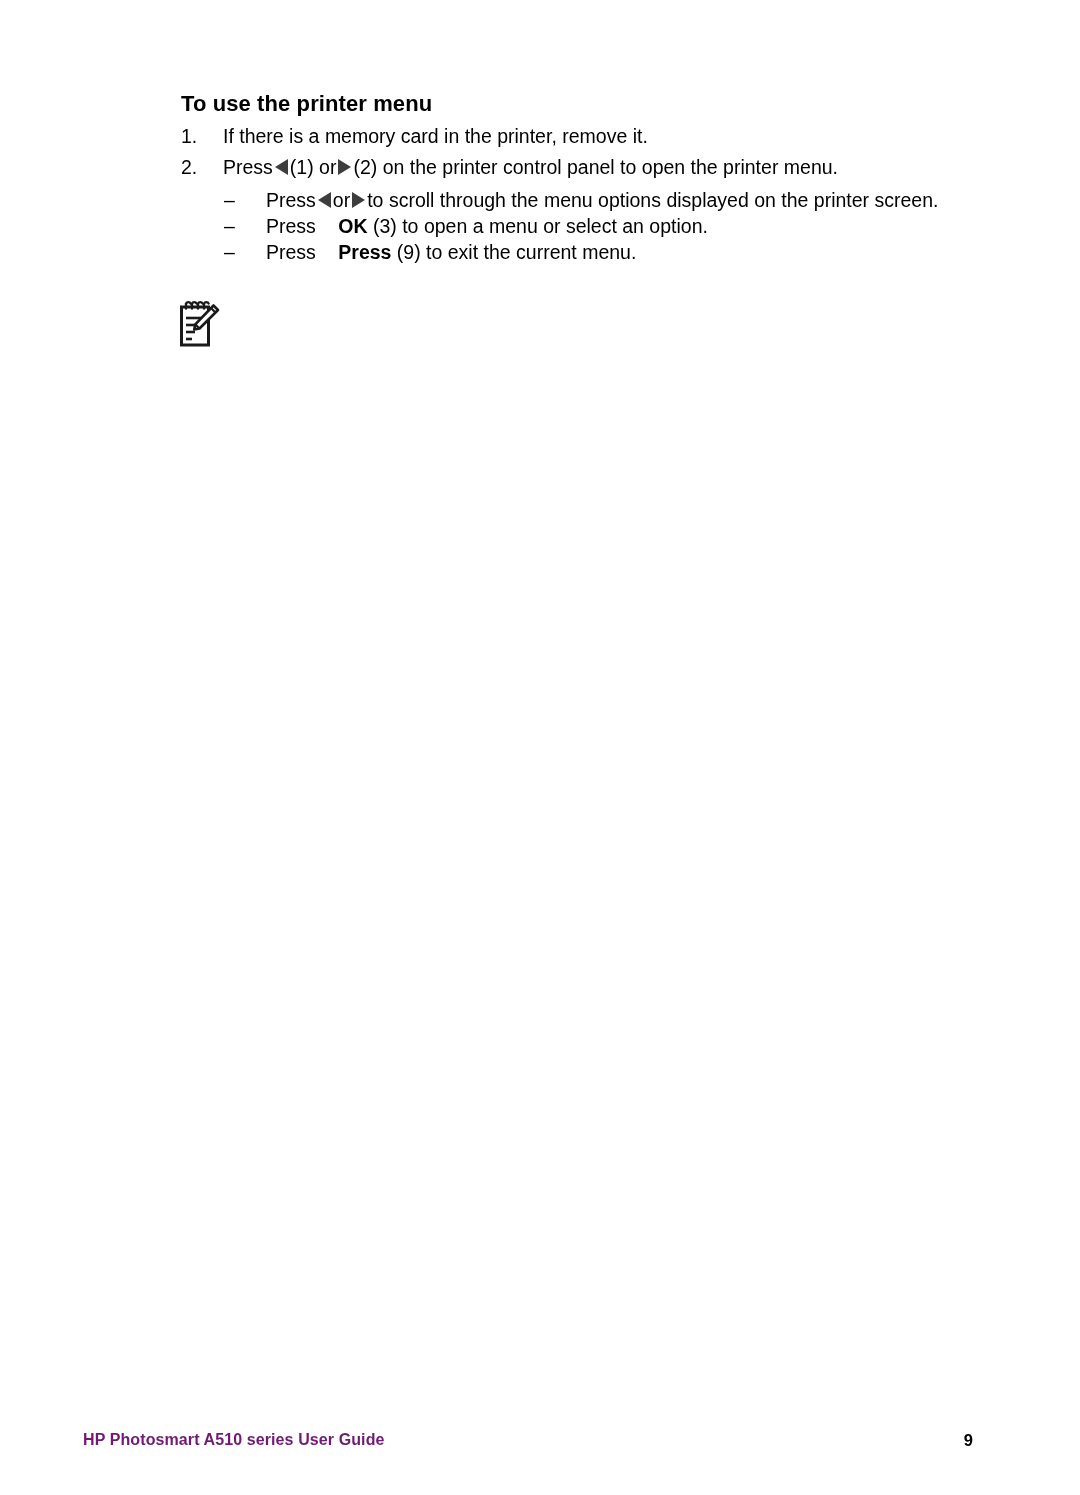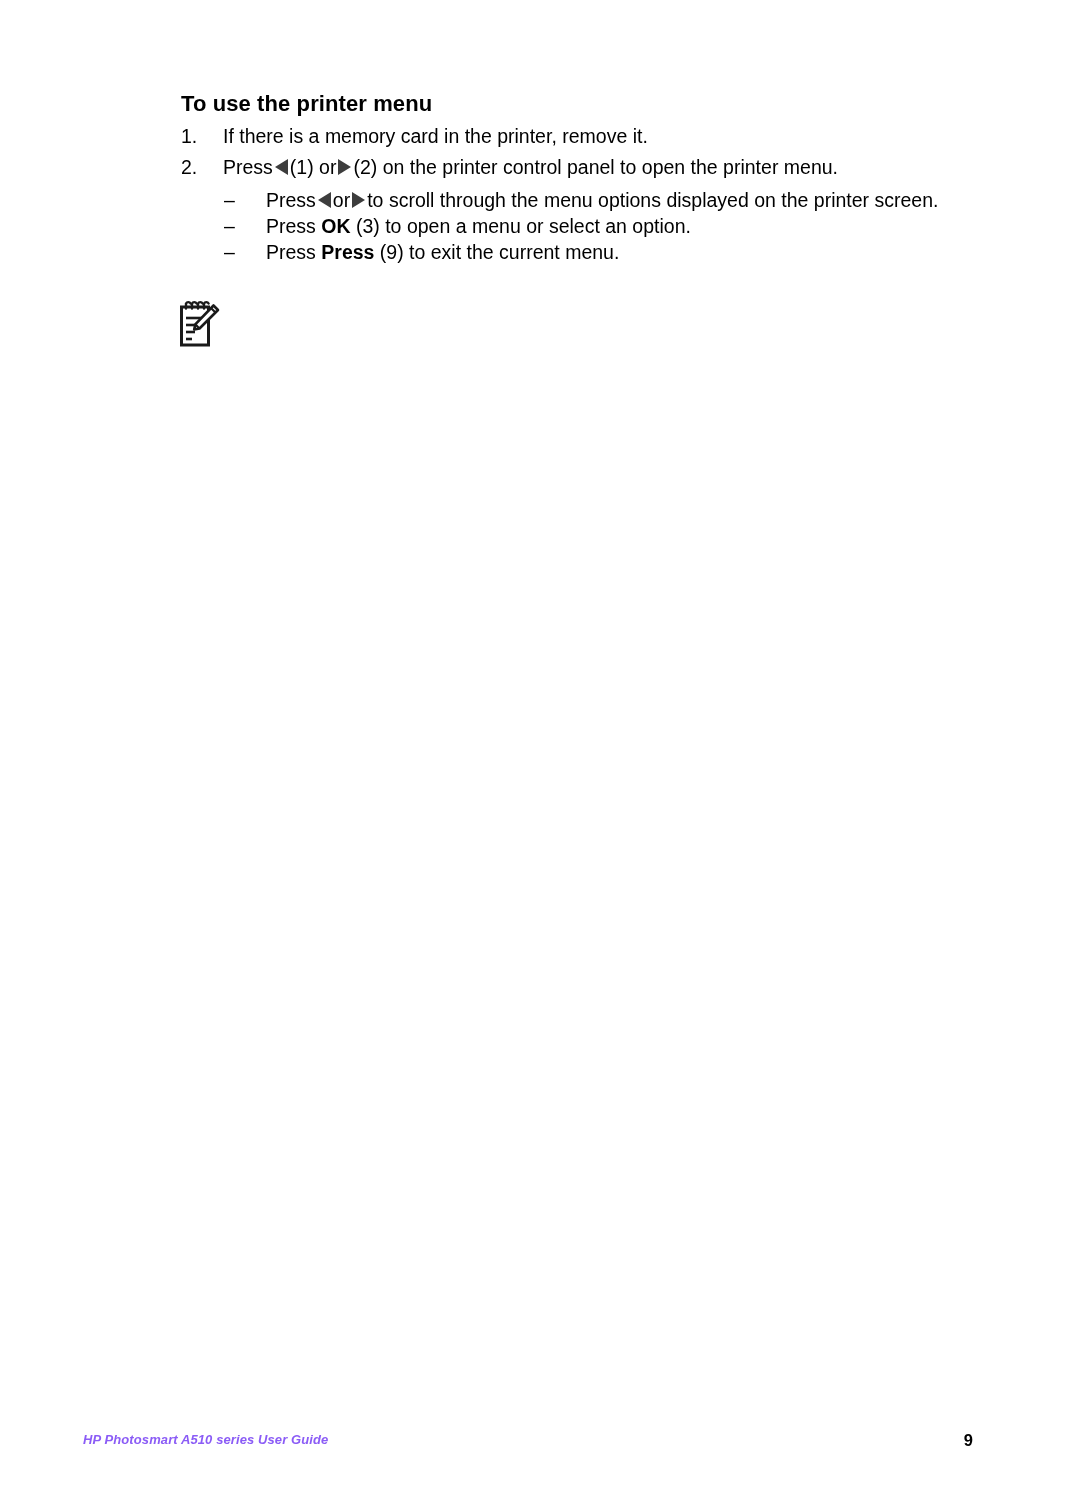--- a/index.html
+++ b/index.html
@@ -107,21 +107,21 @@
     border-top: 8px solid transparent;
     border-bottom: 8px solid transparent;
     border-right: 13px solid #3d3d3d;
   }
   .tri-right {
     border-top: 8px solid transparent;
     border-bottom: 8px solid transparent;
     border-left: 13px solid #3d3d3d;
   }
 
-  b, .bold { font-weight: bold; }
+  b, .bold { font-weight: bold; margin-left: 17px; }
 
   
   .note-block {
     position: absolute;
     left: 178px;
     top: 296px;
     width: 810px;
     height: 60px;
   }
   .note-icon {
@@ -155,27 +155,26 @@
     position: absolute;
     left: 83px;
     right: 83px;
     top: 1429px;
     height: 26px;
   }
   .footer-title {
     position: absolute;
     left: 0;
     top: 0;
-    font-size: 13px;
+    font-size: 16px;
     font-weight: bold;
     line-height: 22px;
     letter-spacing: 0.1px;
-    color: #8b5cf6;
-    white-space: nowrap;
-    font-style: italic;
+    color: #701a75;
+    white-space: nowrap;
   }
   .footer-page {
     position: absolute;
     right: 24px;
     top: 0;
     font-size: 16.5px;
     font-weight: bold;
     line-height: 22px;
     color: #000;
   }

